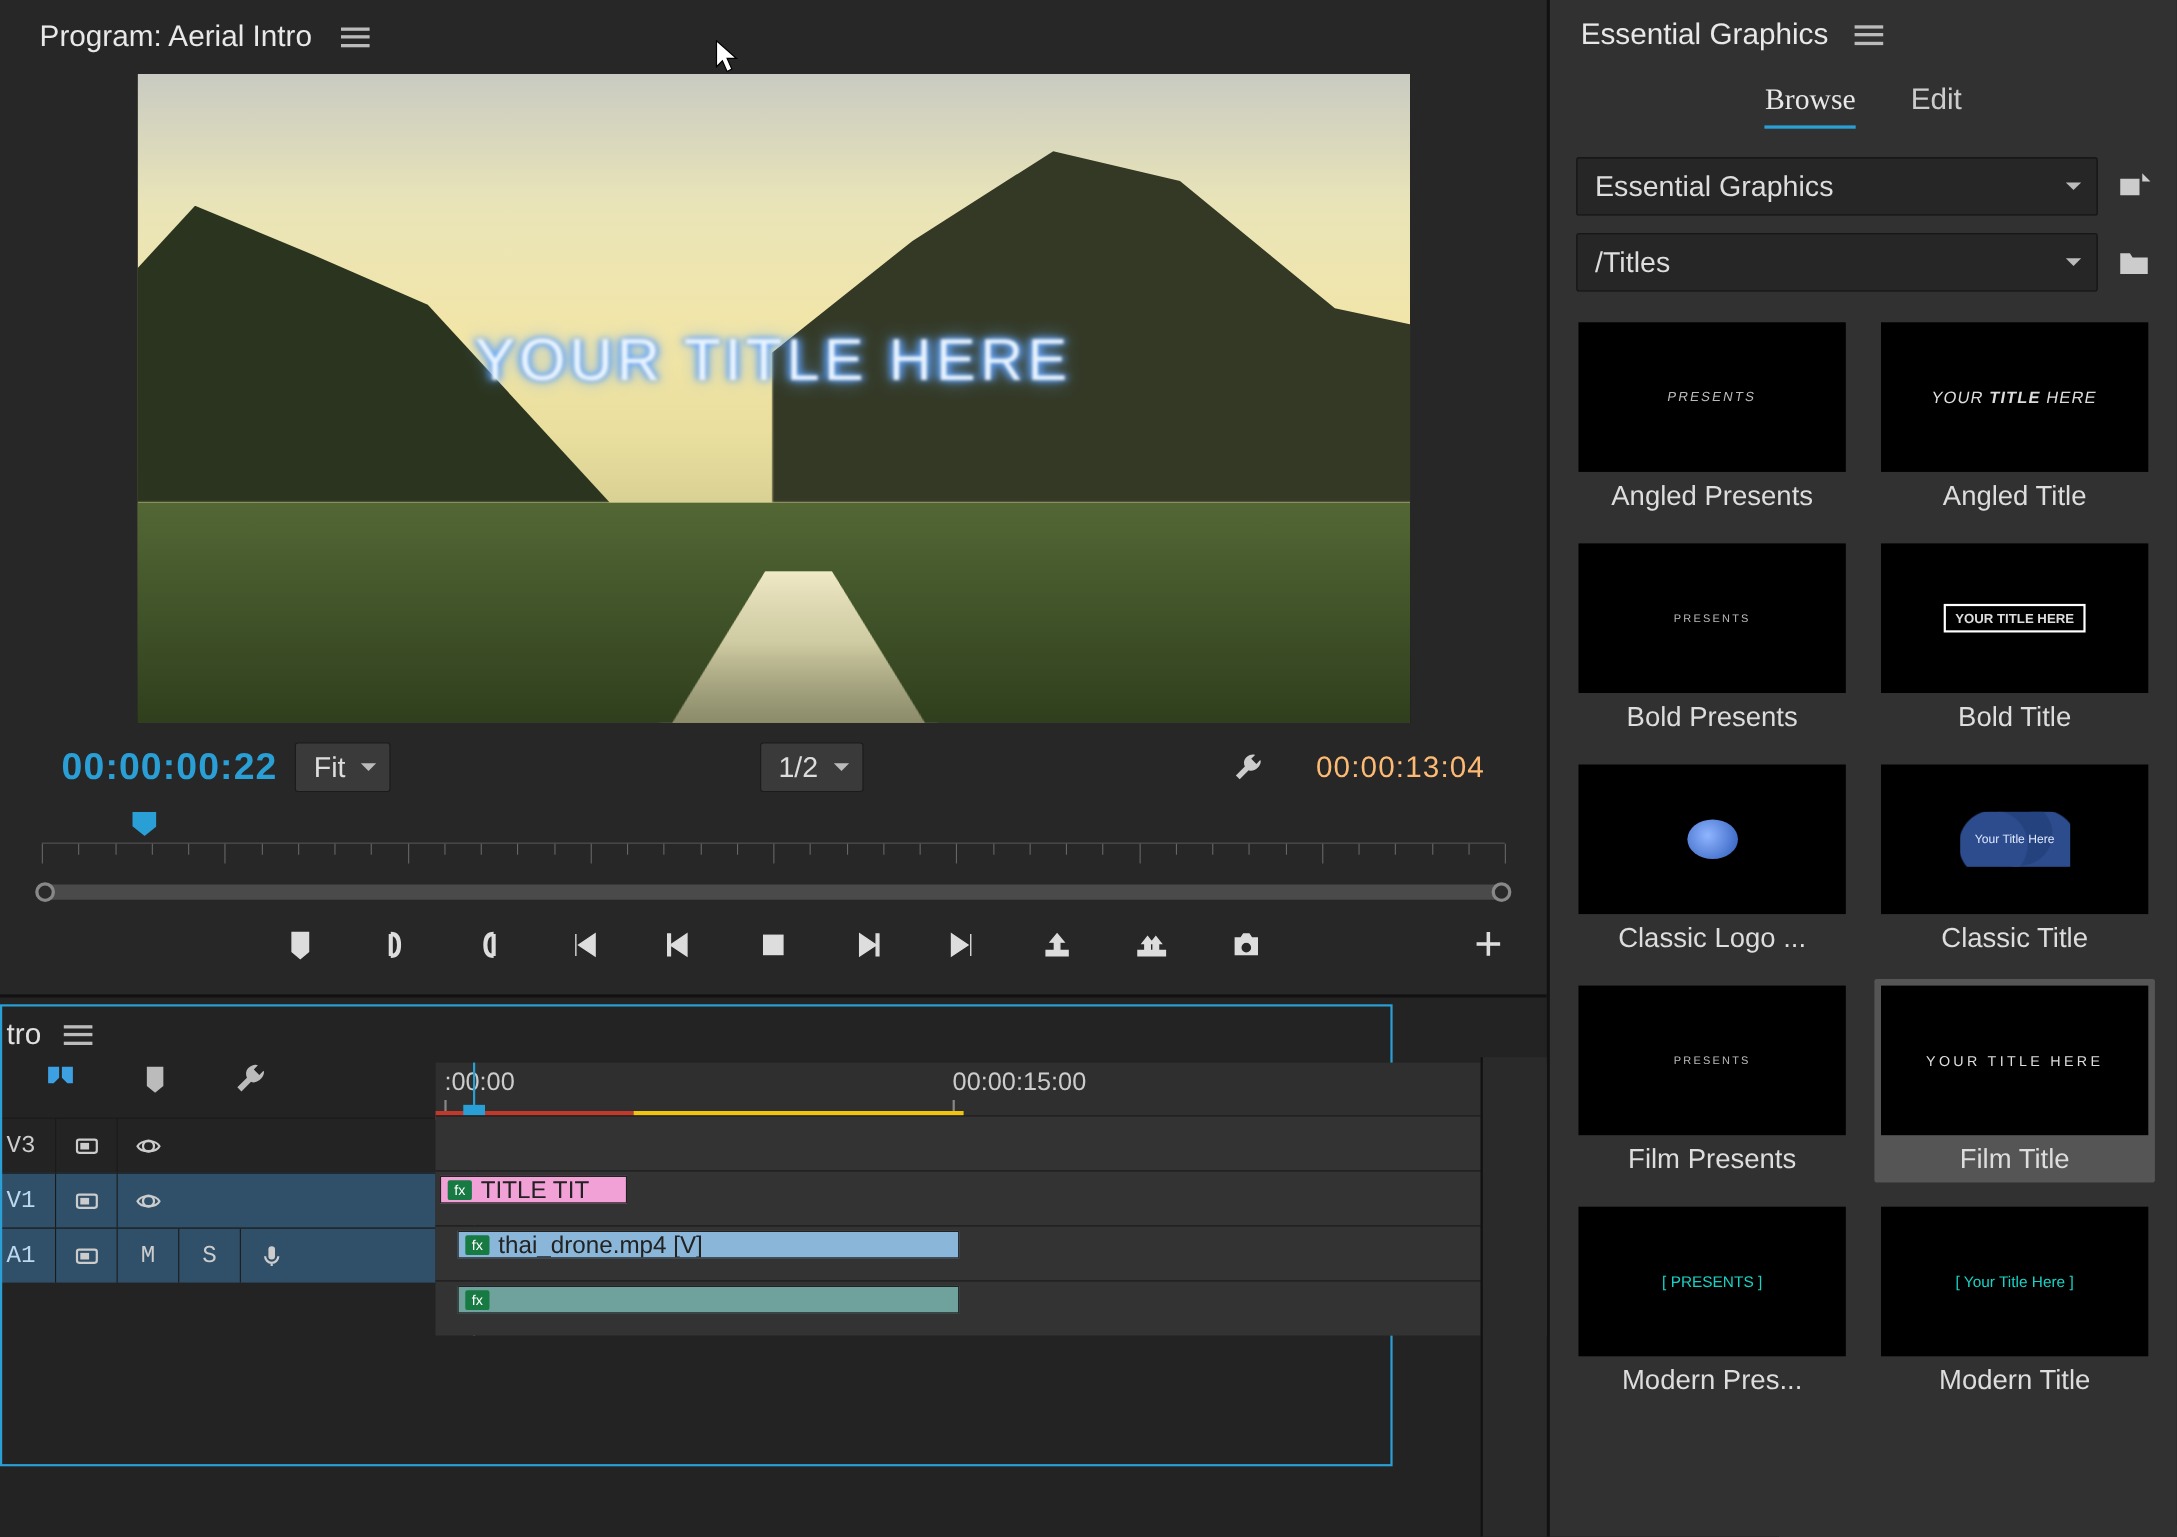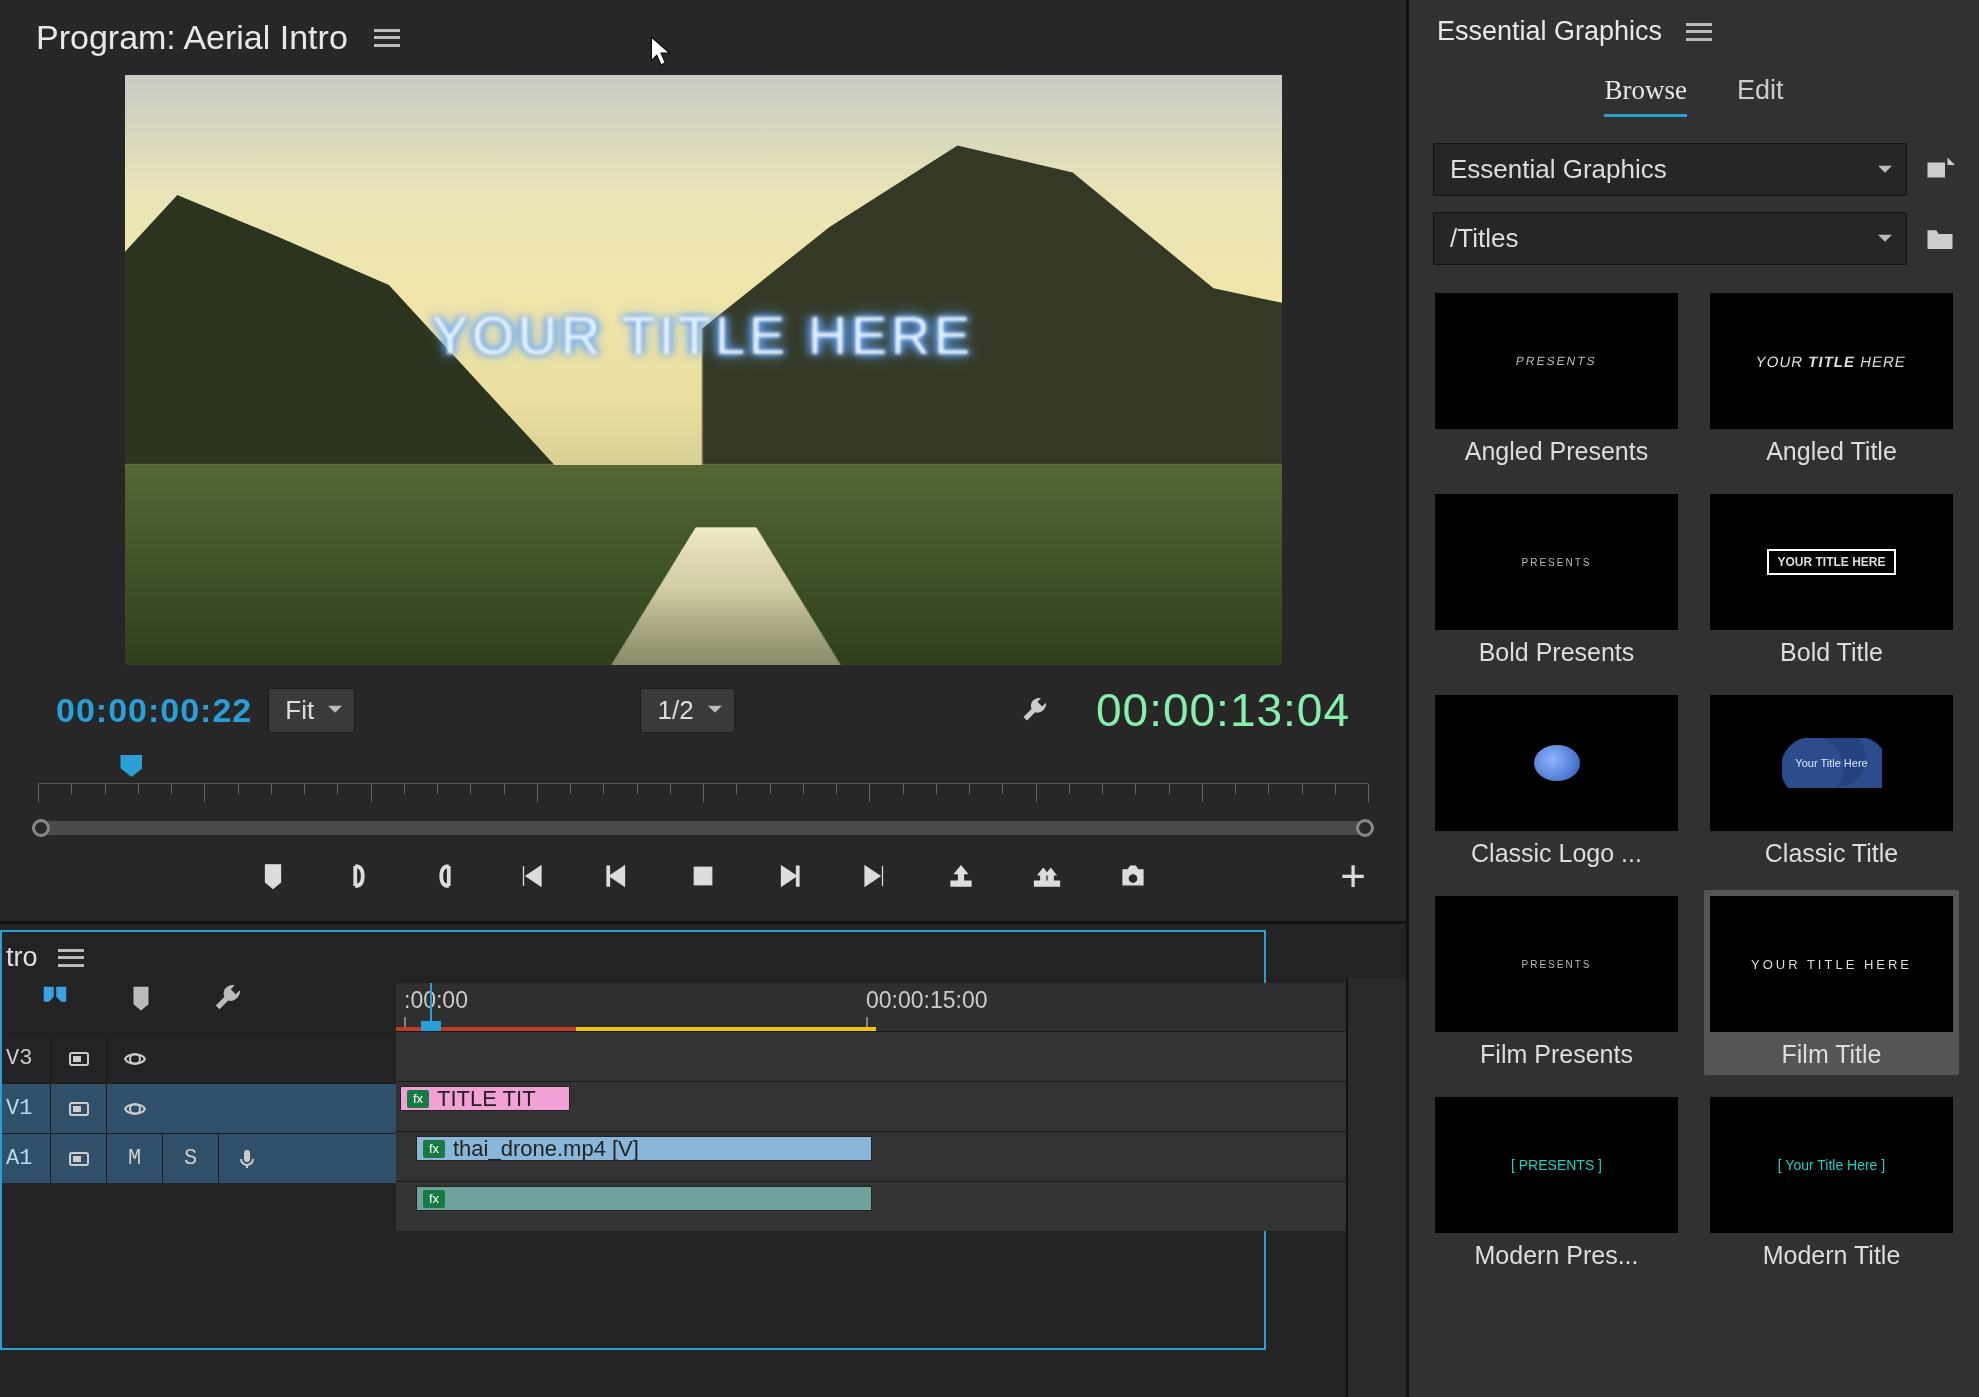--- a/index.html
+++ b/index.html
@@ -28,21 +28,21 @@
   .program {
     background: #272727;
     padding: 8px 0 30px 0;
     border-bottom: 3px solid #111;
   }
   .program-header {
     display: flex;
     align-items: center;
     gap: 26px;
     padding: 10px 36px 18px 36px;
-    font-size: 34px;
+    font-size: 27px;
     color: #e8e8e8;
   }
   .hamburger-icon { width: 26px; height: 18px; display: inline-flex; flex-direction: column; justify-content: space-between; }
   .hamburger-icon span { height: 3px; background: #bbb; width: 100%; display:block; }
   .viewer {
     margin: 0 auto;
     width: 1157px;
     height: 590px;
     background: #000;
     position: relative;
@@ -55,21 +55,21 @@
   .forest { position:absolute; left:0; right:0; bottom:0; height: 200px; background: linear-gradient(#536735, #2f3f1d);}
   .title-overlay { position:absolute; top: 44%; left: 50%; transform: translate(-50%,-50%); font-family: Impact, "Arial Black", sans-serif; font-size: 54px; letter-spacing: 4px; color: #e8f3ff; text-shadow: 0 0 16px #6fb2ff, 3px 0 6px #5a9dff, -3px 0 6px #5a9dff; filter: blur(1.5px); white-space: nowrap; }
   .viewer-controls {
     display: flex;
     align-items: center;
     padding: 18px 56px 0 56px;
     gap: 16px;
     font-size: 30px;
   }
   .tc-current { color: #2a9fd6; font-weight: 600; font-size: 34px; letter-spacing: 1px; }
-  .tc-dur { color: #86efac; font-size: 46px; letter-spacing: 1px; margin-left: 32px; }
+  .tc-dur { color: #fdba74; font-size: 27px; letter-spacing: 1px; margin-left: 32px; }
   .dropdown {
     background: #3a3a3a;
     border: 1px solid #1b1b1b;
     color: #ddd;
     padding: 6px 40px 6px 16px;
     border-radius: 3px;
     position: relative;
     font-size: 26px;
   }
   .dropdown::after { content: ""; position:absolute; right:12px; top:50%; transform: translateY(-30%); border:7px solid transparent; border-top-color:#bbb; }

